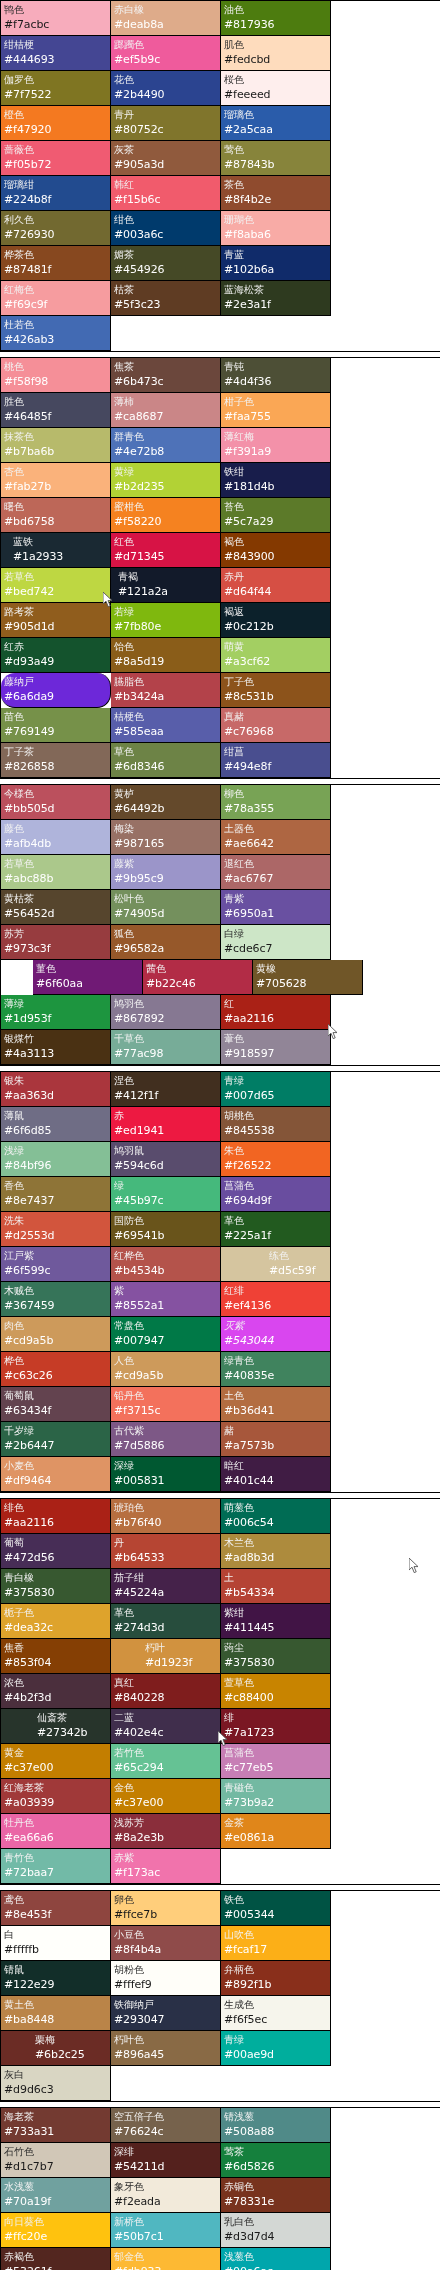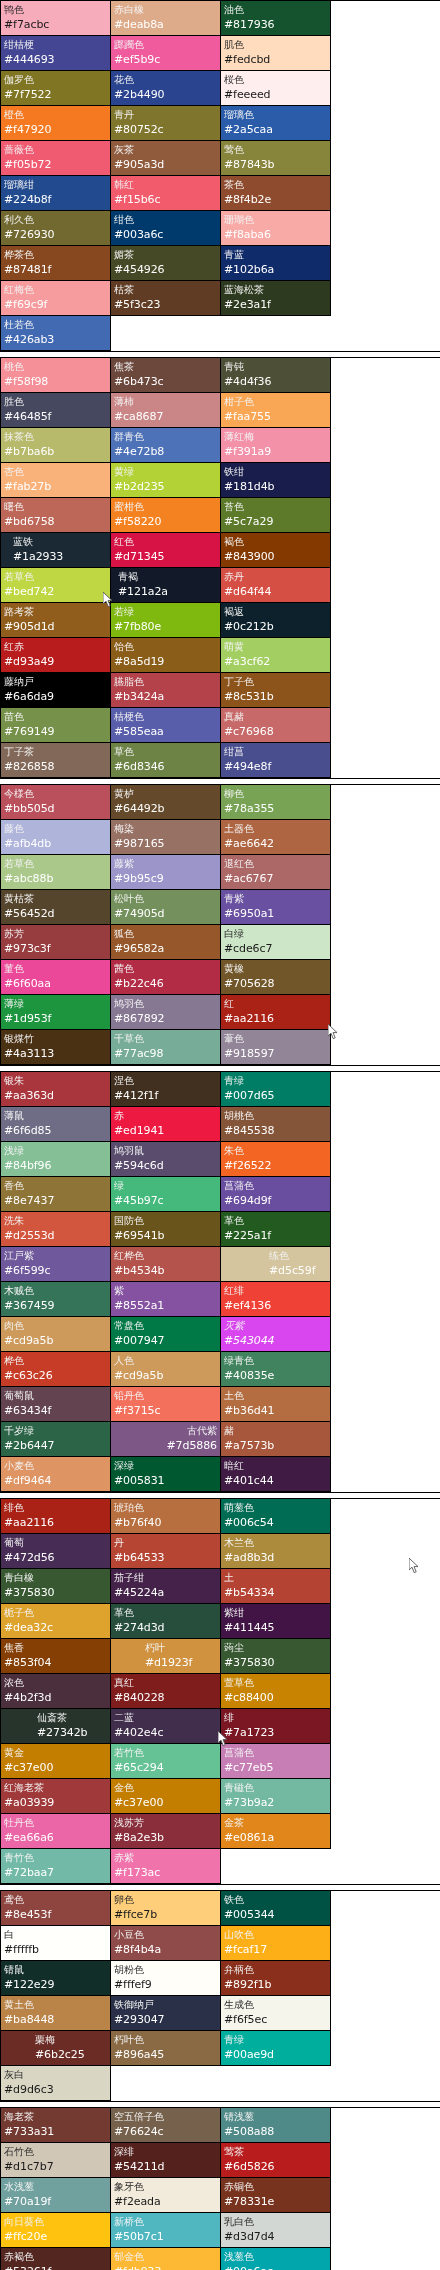--- a/index.html
+++ b/index.html
@@ -78,21 +78,21 @@
 <div id="palette-root">
     <div class="section gap-after">
       <div class="swatch t-dark" style="background: rgb(247, 172, 188);">
         <span class="nm">鸨色</span>
         <span class="hx">#f7acbc</span>
       </div>
       <div class="swatch t-light" style="background: rgb(222, 171, 138);">
         <span class="nm">赤白橡</span>
         <span class="hx">#deab8a</span>
       </div>
-      <div class="swatch t-light" style="background: #14532d;">
+      <div class="swatch t-light" style="background: #4d7c0f;">
         <span class="nm">油色</span>
         <span class="hx">#817936</span>
       </div>
       <div class="swatch t-light" style="background: rgb(68, 70, 147);">
         <span class="nm">绀桔梗</span>
         <span class="hx">#444693</span>
       </div>
       <div class="swatch t-light" style="background: rgb(239, 91, 156);">
         <span class="nm">踯躅色</span>
         <span class="hx">#ef5b9c</span>
@@ -280,33 +280,33 @@
         <span class="hx">#905d1d</span>
       </div>
       <div class="swatch t-light" style="background: rgb(127, 184, 14);">
         <span class="nm">若绿</span>
         <span class="hx">#7fb80e</span>
       </div>
       <div class="swatch t-light" style="background: rgb(12, 33, 43);">
         <span class="nm">褐返</span>
         <span class="hx">#0c212b</span>
       </div>
-      <div class="swatch t-light" style="background: #b91c1c;">
+      <div class="swatch t-light" style="background: #14532d;">
         <span class="nm">红赤</span>
         <span class="hx">#d93a49</span>
       </div>
       <div class="swatch t-light" style="background: rgb(138, 93, 25);">
         <span class="nm">饴色</span>
         <span class="hx">#8a5d19</span>
       </div>
       <div class="swatch t-light" style="background: rgb(163, 207, 98);">
         <span class="nm">萌黄</span>
         <span class="hx">#a3cf62</span>
       </div>
-      <div class="swatch t-light" style="background: #000000;">
+      <div class="swatch t-light" style="background: #6d28d9; border-radius: 14px;">
         <span class="nm">藤纳戸</span>
         <span class="hx">#6a6da9</span>
       </div>
       <div class="swatch t-light" style="background: rgb(179, 66, 74);">
         <span class="nm">臙脂色</span>
         <span class="hx">#b3424a</span>
       </div>
       <div class="swatch t-light" style="background: rgb(140, 83, 27);">
         <span class="nm">丁子色</span>
         <span class="hx">#8c531b</span>
@@ -390,21 +390,21 @@
         <span class="hx">#973c3f</span>
       </div>
       <div class="swatch t-light" style="background: rgb(150, 88, 42);">
         <span class="nm">狐色</span>
         <span class="hx">#96582a</span>
       </div>
       <div class="swatch t-dark" style="background: rgb(205, 230, 199);">
         <span class="nm">白绿</span>
         <span class="hx">#cde6c7</span>
       </div>
-      <div class="swatch t-light" style="background: #ec4899;">
+      <div class="swatch t-light" style="background: #701a75; margin-left: 32px;">
         <span class="nm">菫色</span>
         <span class="hx">#6f60aa</span>
       </div>
       <div class="swatch t-light" style="background: rgb(178, 44, 70);">
         <span class="nm">茜色</span>
         <span class="hx">#b22c46</span>
       </div>
       <div class="swatch t-light" style="background: rgb(112, 86, 40);">
         <span class="nm">黄橡</span>
         <span class="hx">#705628</span>
@@ -552,21 +552,21 @@
         <span class="hx">#f3715c</span>
       </div>
       <div class="swatch t-light" style="background: rgb(179, 109, 65);">
         <span class="nm">土色</span>
         <span class="hx">#b36d41</span>
       </div>
       <div class="swatch t-light" style="background: rgb(43, 100, 71);">
         <span class="nm">千岁绿</span>
         <span class="hx">#2b6447</span>
       </div>
-      <div class="swatch t-light" style="background: rgb(125, 88, 134); text-align: right;">
+      <div class="swatch t-light" style="background: rgb(125, 88, 134);">
         <span class="nm">古代紫</span>
         <span class="hx">#7d5886</span>
       </div>
       <div class="swatch t-light" style="background: rgb(167, 87, 59);">
         <span class="nm">赭</span>
         <span class="hx">#a7573b</span>
       </div>
       <div class="swatch t-light" style="background: rgb(223, 148, 100);">
         <span class="nm">小麦色</span>
         <span class="hx">#df9464</span>
@@ -790,21 +790,21 @@
         <span class="hx">#508a88</span>
       </div>
       <div class="swatch t-dark" style="background: rgb(209, 199, 183);">
         <span class="nm">石竹色</span>
         <span class="hx">#d1c7b7</span>
       </div>
       <div class="swatch t-light" style="background: rgb(84, 33, 29);">
         <span class="nm">深绯</span>
         <span class="hx">#54211d</span>
       </div>
-      <div class="swatch t-light" style="background: #b91c1c;">
+      <div class="swatch t-light" style="background: #15803d;">
         <span class="nm">莺茶</span>
         <span class="hx">#6d5826</span>
       </div>
       <div class="swatch t-light" style="background: rgb(112, 161, 159);">
         <span class="nm">水浅葱</span>
         <span class="hx">#70a19f</span>
       </div>
       <div class="swatch t-dark" style="background: rgb(242, 234, 218);">
         <span class="nm">象牙色</span>
         <span class="hx">#f2eada</span>

